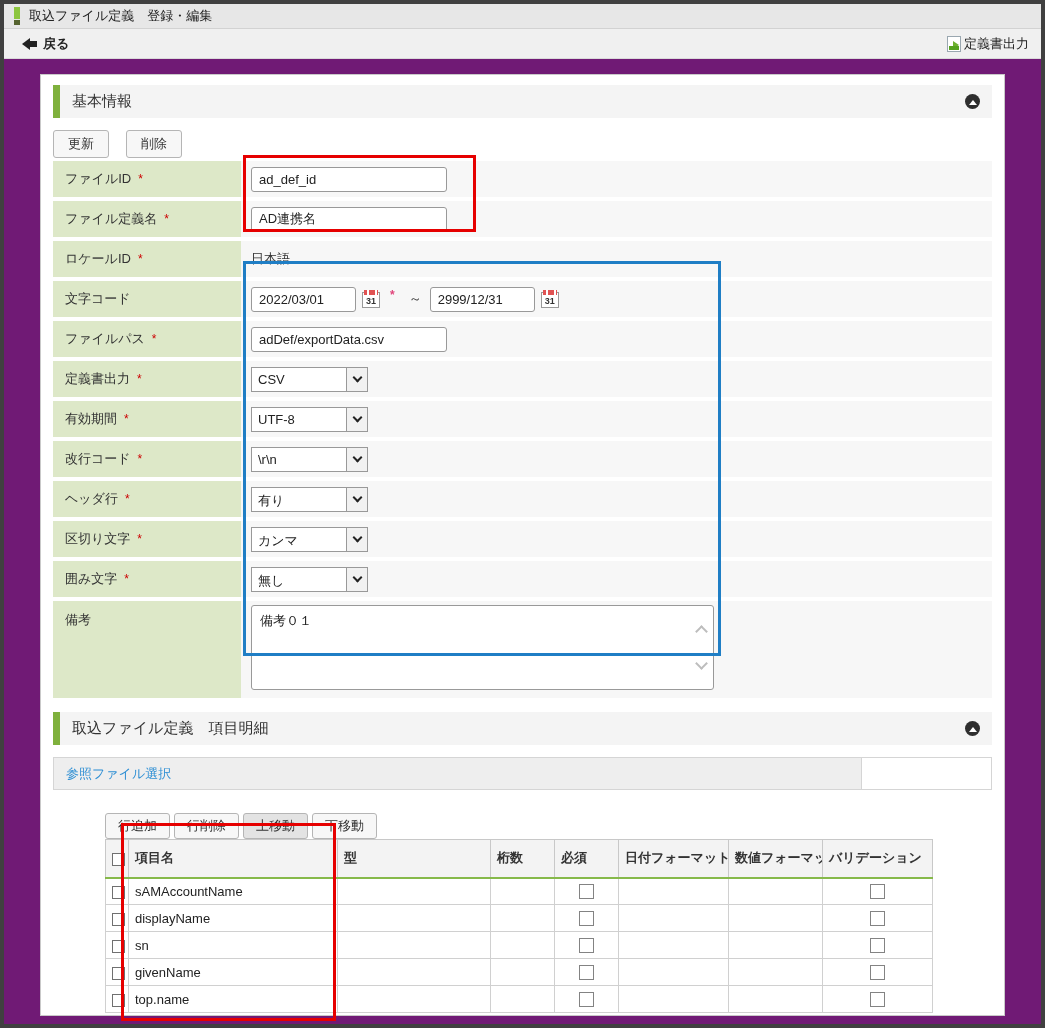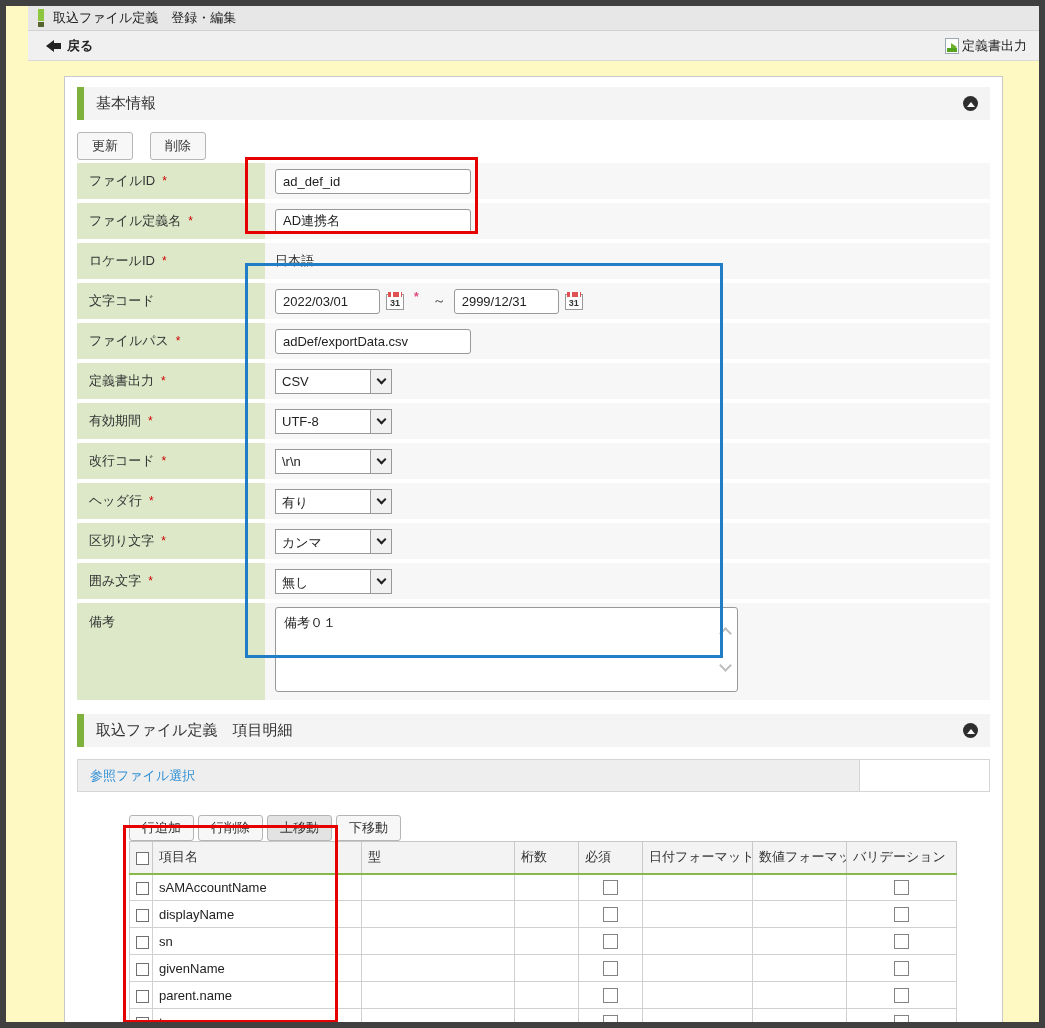--- a/index.html
+++ b/index.html
@@ -1,18 +1,18 @@
 <!DOCTYPE html>
 <html><head>
 <meta charset="utf-8">
 <style>
   * { margin:0; padding:0; box-sizing:border-box; }
   body { background:#fff; font-family:"Liberation Sans","DejaVu Sans",sans-serif; }
-  .screen { width:1045px; height:1028px; border:6px solid #404040; position:relative;
-            overflow:hidden; background:#fef9c3;padding-left:22px; }
+  .screen { width:1045px; height:1028px; border:4px solid #404040; position:relative;
+            overflow:hidden; background:#701a75; }
 
   
   .titlebar { height:25px; background:#e7e7e7; display:flex; align-items:center;
               padding:0 10px; border-bottom:1px solid #d2d2d2; }
   .title-ico { width:6px; margin-right:9px; display:flex; flex-direction:column; }
   .title-ico .t { height:12px; background:#8dc63f; }
   .title-ico .b { height:5px; background:#55632f; margin-top:1px; }
   .title-txt { font-size:13px; color:#222; }
 
   
@@ -92,22 +92,22 @@
   .ref-bar { margin-top:12px; height:33px; border:1px solid #d5d5d5; display:flex; }
   .ref-left { flex:1; background:#eeeeee; display:flex; align-items:center; padding:0 12px; }
   .ref-link { font-size:13px; color:#2e8fd4; cursor:pointer; }
   .ref-right { width:130px; background:#fff; border-left:1px solid #d5d5d5; }
 
   .detail-btns { margin:23px 0 0 52px; display:flex; gap:4px; }
   .detail-btns .btn { padding:3px 12px; }
 
   .grid { margin-left:52px; border-collapse:collapse; table-layout:fixed; width:827px; }
   .grid th { background:#f3f3f3; border:1px solid #c8c8c8; border-bottom:2px solid #86b94a;
-             font-size:13px; font-weight:normal; color:#333; text-align:left; padding:5px 6px;
-             height:32px; overflow:hidden; white-space:nowrap; }
+             font-size:13px; font-weight:bold; color:#333; text-align:left; padding:5px 6px;
+             height:38px; overflow:hidden; white-space:nowrap; }
   .grid td { border:1px solid #d0d0d0; font-size:13px; color:#222; padding:4px 6px; height:27px;
              overflow:hidden; white-space:nowrap; background:#fff; }
   .grid .c { text-align:center; }
   .cb { display:inline-block; width:13px; height:13px; border:1px solid #707070; background:#fff;
         vertical-align:middle; cursor:pointer; }
   .cb.lg { width:15px; height:15px; border-color:#838383; }
 
   
   .ann { position:absolute; pointer-events:none; z-index:20; }
   .ann.red { border:3px solid #e60000; }
@@ -389,30 +389,20 @@
             <td>givenName</td>
             <td></td>
             <td></td>
             <td class="c"><span class="cb lg"></span></td>
             <td></td>
             <td></td>
             <td class="c"><span class="cb lg"></span></td>
           </tr>
           <tr>
             <td class="c"><span class="cb"></span></td>
-            <td>parent.name</td>
-            <td></td>
-            <td></td>
-            <td class="c"><span class="cb lg"></span></td>
-            <td></td>
-            <td></td>
-            <td class="c"><span class="cb lg"></span></td>
-          </tr>
-          <tr>
-            <td class="c"><span class="cb"></span></td>
             <td>top.name</td>
             <td></td>
             <td></td>
             <td class="c"><span class="cb lg"></span></td>
             <td></td>
             <td></td>
             <td class="c"><span class="cb lg"></span></td>
           </tr>
 
         </tbody>

